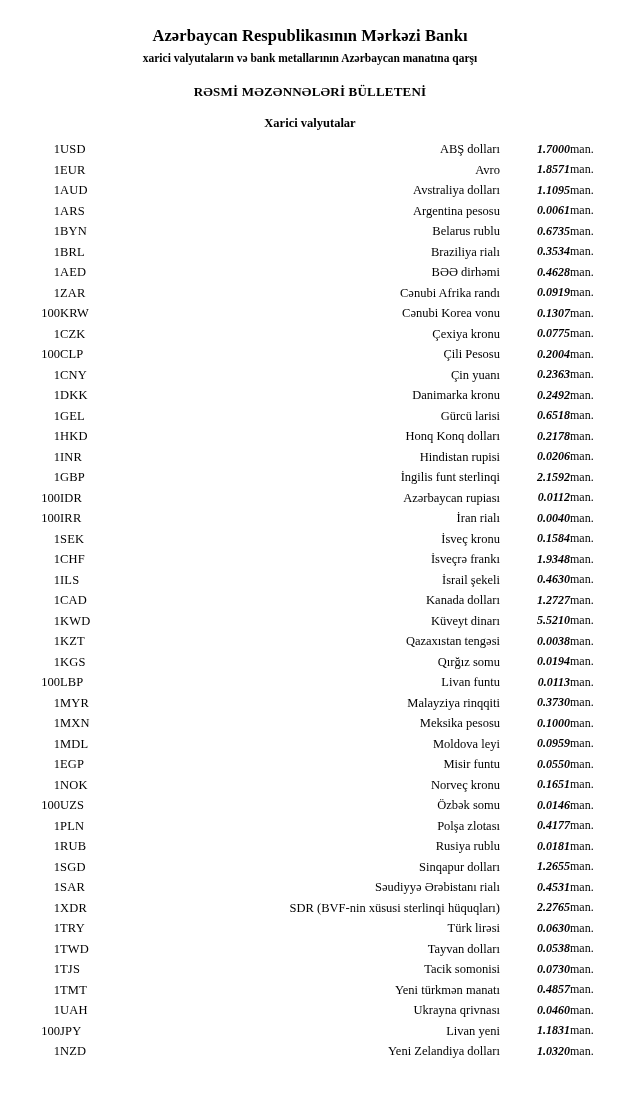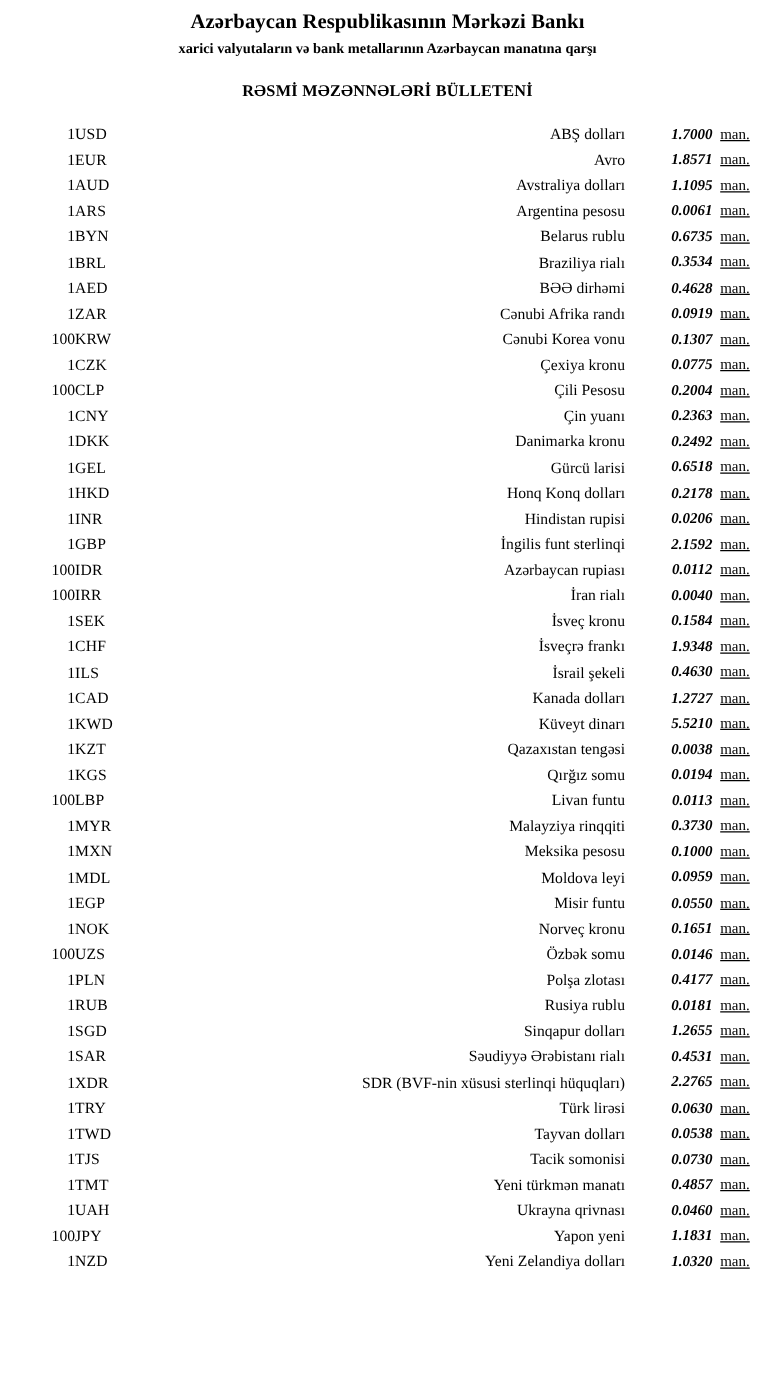--- a/index.html
+++ b/index.html
@@ -10,21 +10,21 @@
   body {
     width: 620px;
     height: 1101px;
     font-family: "Liberation Serif", serif;
     color: #000000;
     overflow: hidden;
   }
   .page {
     width: 620px;
     box-sizing: border-box;
-    padding: 7px 14px 0 14px;
+    padding: 26px 14px 0 14px;
   }
   .header {
     text-align: center;
   }
   .bank-title {
     font-size: 16.5px;
     font-weight: bold;
     letter-spacing: 0.1px;
     margin-bottom: 6px;
   }
@@ -79,36 +79,36 @@
   td.value {
     width: 70px;
     text-align: right;
     font-style: italic;
     font-weight: bold;
     font-size: 12px;
     padding-right: 9px;
   }
   td.unit {
     width: 36px;
-    text-align: center;
+    text-align: left;
     font-size: 12px;
-    text-decoration: underline;
   }
 </style>
 </head>
 <body>
 
 <div class="page">
 
   <div class="header">
     <div class="bank-title">Azərbaycan Respublikasının Mərkəzi Bankı</div>
     <div class="subtitle-line">xarici valyutaların və bank metallarının Azərbaycan manatına qarşı</div>
     <div class="bulletin-line">RƏSMİ MƏZƏNNƏLƏRİ BÜLLETENİ</div>
   </div>
 
+  <div class="section-title">Xarici valyutalar</div>
 
   <table class="rates">
     <tbody id="rates-body">
         <tr>
           <td class="qty">1</td>
           <td class="code">USD</td>
           <td class="name">ABŞ dolları</td>
           <td class="value">1.7000</td>
           <td class="unit">man.</td>
         </tr>
@@ -402,21 +402,21 @@
         <tr>
           <td class="qty">1</td>
           <td class="code">UAH</td>
           <td class="name">Ukrayna qrivnası</td>
           <td class="value">0.0460</td>
           <td class="unit">man.</td>
         </tr>
         <tr>
           <td class="qty">100</td>
           <td class="code">JPY</td>
-          <td class="name">Yapon yeni</td>
+          <td class="name">Livan yeni</td>
           <td class="value">1.1831</td>
           <td class="unit">man.</td>
         </tr>
         <tr>
           <td class="qty">1</td>
           <td class="code">NZD</td>
           <td class="name">Yeni Zelandiya dolları</td>
           <td class="value">1.0320</td>
           <td class="unit">man.</td>
         </tr>

